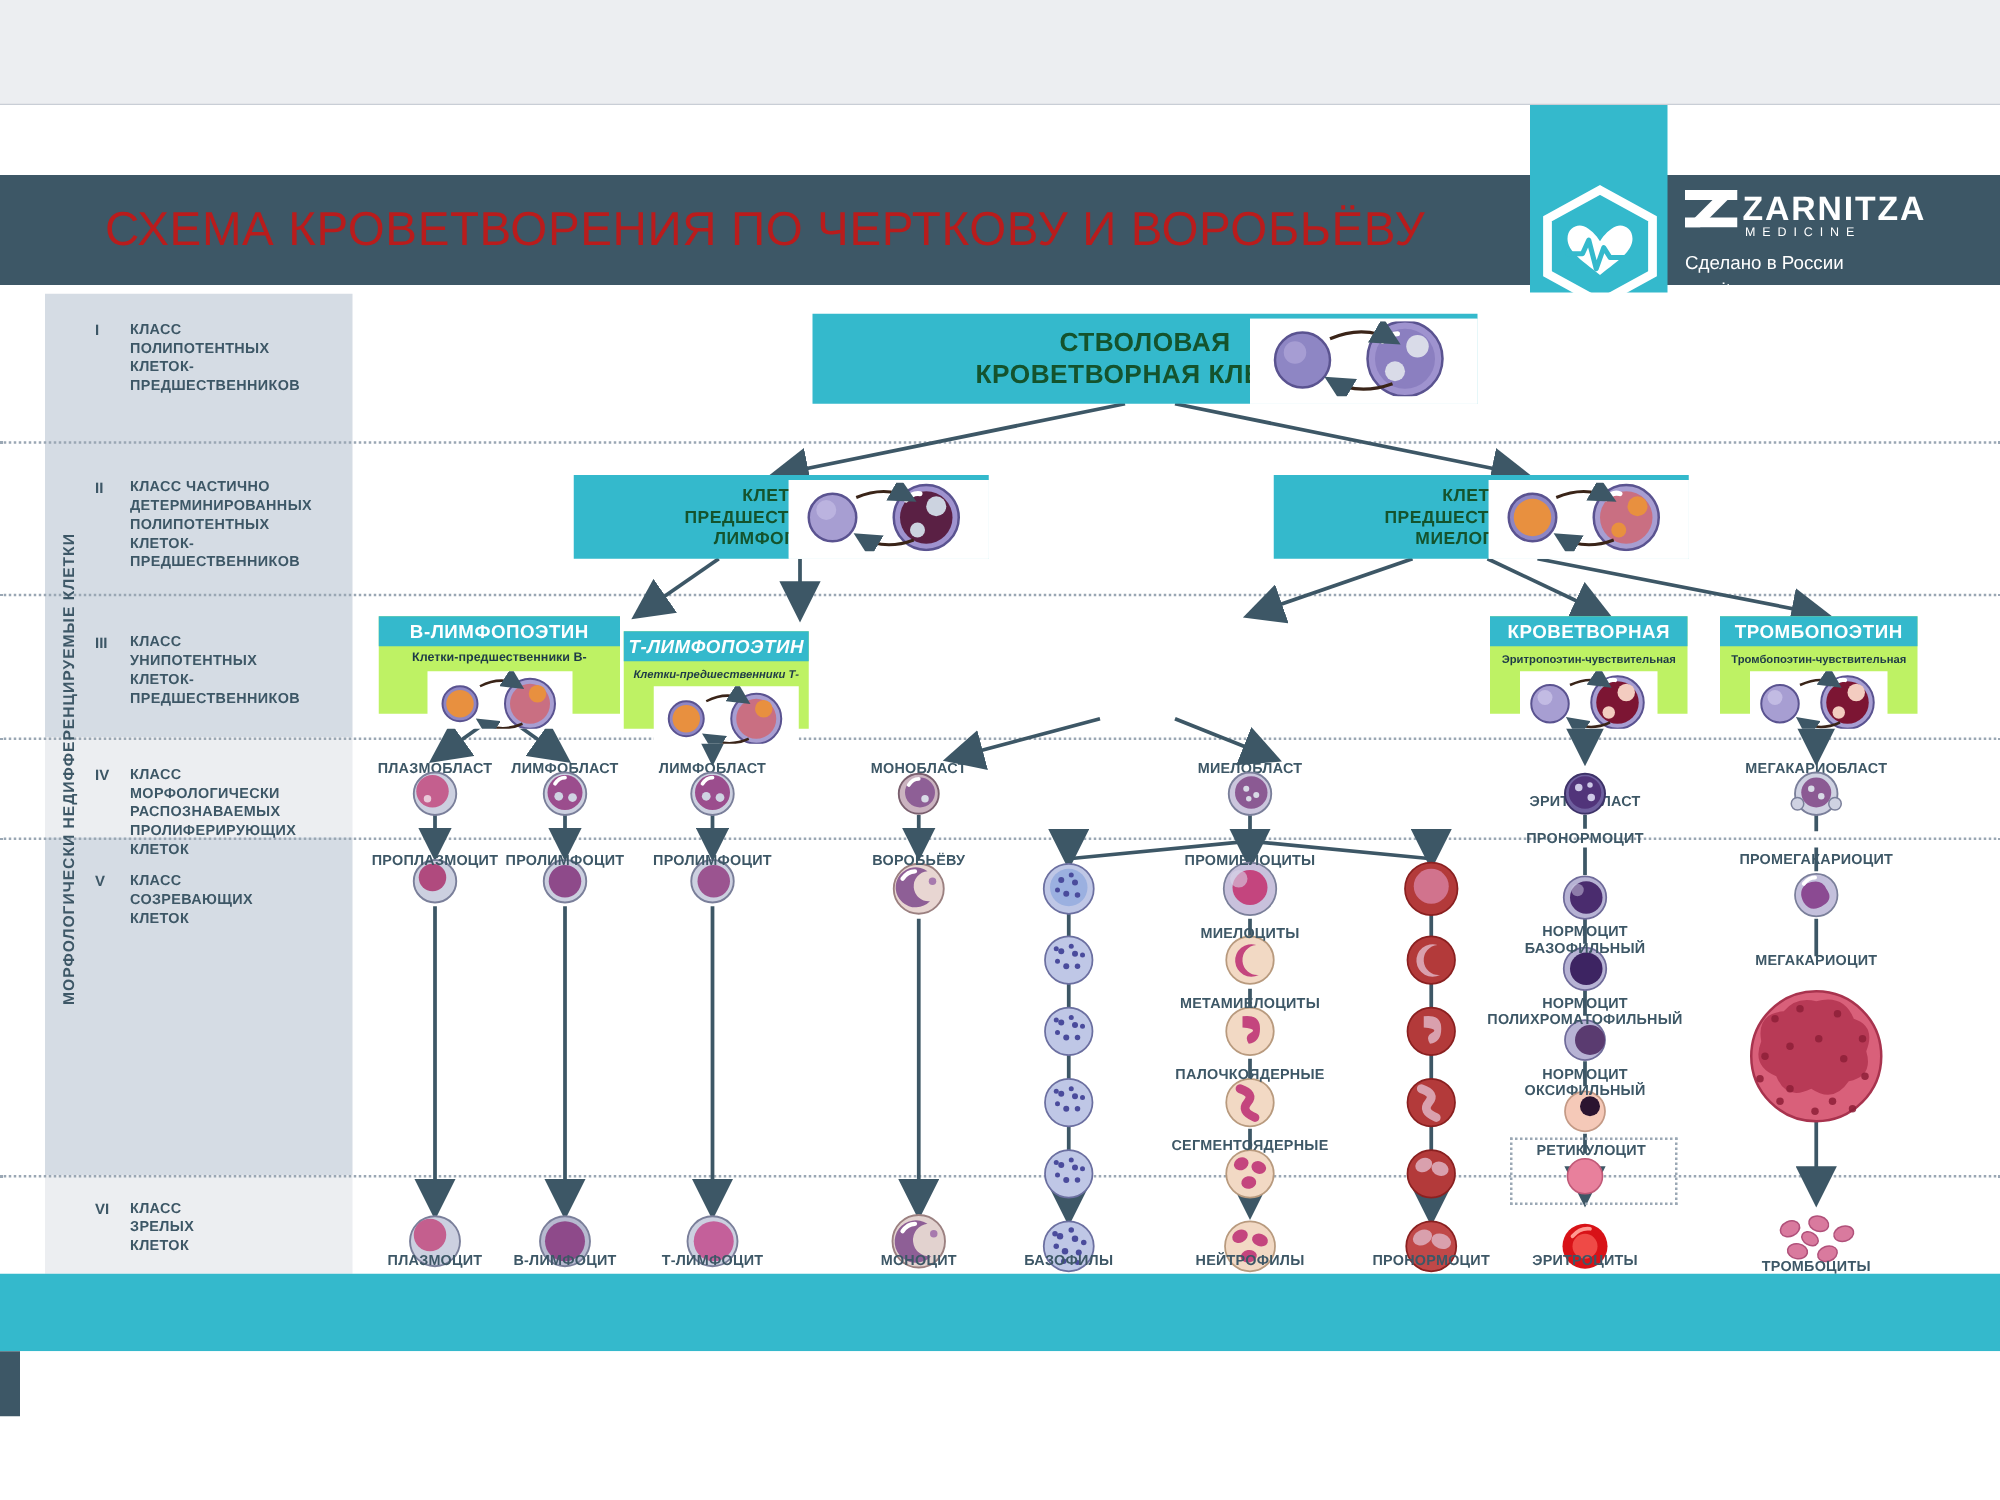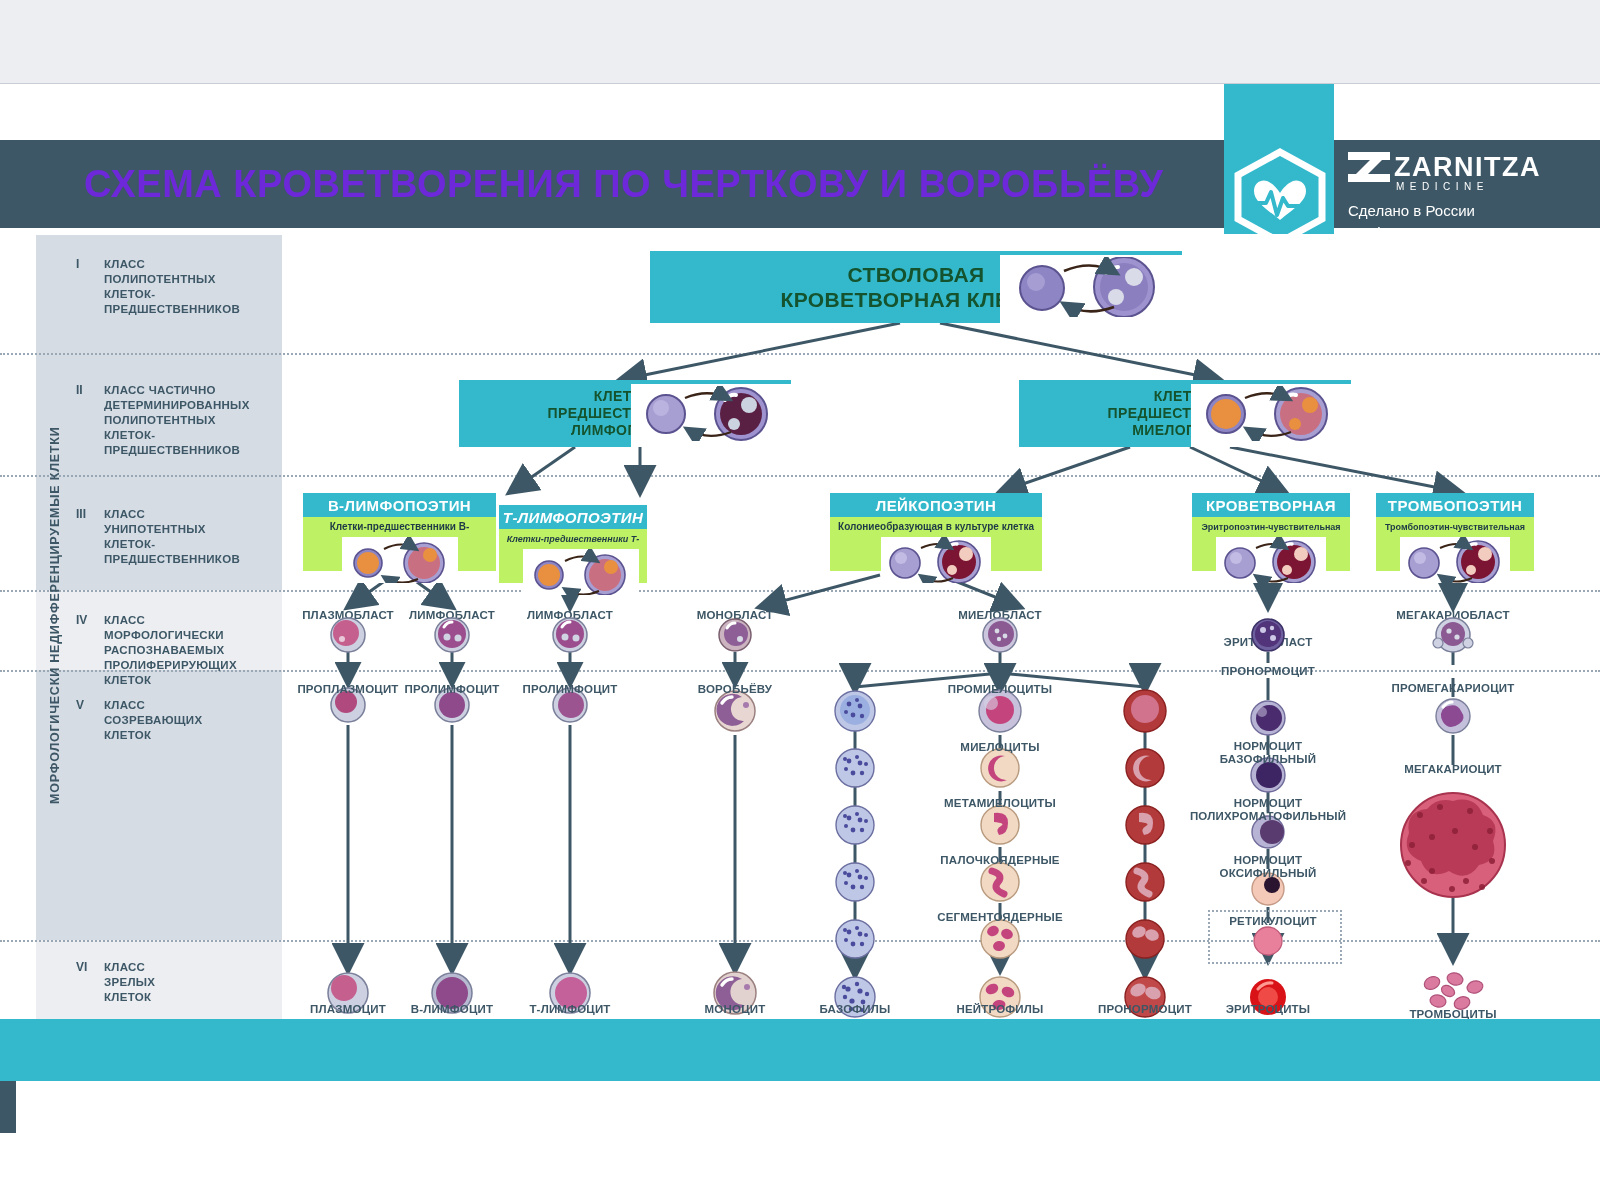--- a/index.html
+++ b/index.html
@@ -17,21 +17,21 @@
   .topstrip-line{position:absolute;left:0;top:83px;width:1600px;height:1px;background:#c9ced6;}
   .whiteband{position:absolute;left:0;top:84px;width:1600px;height:56px;background:#ffffff;}
 
   
   .header{
     position:absolute;left:0;top:140px;width:1600px;height:88px;
     background:#3d5766;
   }
   .header-title{
     position:absolute;left:84px;top:158px;width:1130px;height:52px;
-    color:#6d28d9;font-size:38px;font-weight:bold;letter-spacing:.5px;
+    color:#b91c1c;font-size:38px;font-weight:normal;letter-spacing:.5px;
     line-height:52px;white-space:nowrap;
   }
   .headunder{position:absolute;left:0;top:228px;width:1600px;height:7px;background:#ffffff;}
 
   
   .logoband{position:absolute;left:1224px;top:84px;width:110px;height:150px;background:#34b9cc;}
   .hexwrap{position:absolute;left:1228px;top:148px;width:104px;height:96px;}
   .hexwrap svg{display:block;}
 
   .brand{position:absolute;left:1348px;top:150px;width:230px;}
@@ -356,37 +356,20 @@
           <circle cx="26" cy="26" r="11" fill="#e8903f"></circle>
           <circle cx="82" cy="26" r="20" fill="#a79ed2" stroke="#5a5390" stroke-width="1.6"></circle>
           <circle cx="82" cy="26" r="16" fill="#c96f82"></circle>
           <circle cx="88" cy="18" r="7" fill="#e8903f"></circle>
           <path d="M42,12 q18,-9 32,0" stroke="#3a2418" stroke-width="2" fill="none" marker-end="url(#ah)"></path>
           <path d="M76,42 q-18,8 -34,-2" stroke="#3a2418" stroke-width="2" fill="none" marker-end="url(#ah)"></path>
         </svg>
       </div>
     </div>
 
-    <div class="card" style="left:830px;top:258px;width:212px;height:78px;">
-      <div class="hdr">ЛЕЙКОПОЭТИН</div>
-      <div class="sub">Колониеобразующая в культуре клетка</div>
-      <div class="imgbox" style="left:51px;top:44px;width:110px;height:46px;">
-        <svg width="110" height="46" viewBox="0 0 110 46">
-          <circle cx="24" cy="26" r="15" fill="#a79ed2" stroke="#5a5390" stroke-width="1.6"></circle>
-          <circle cx="20" cy="21" r="6" fill="#cdc7ea" opacity=".7"></circle>
-          <circle cx="78" cy="25" r="21" fill="#a79ed2" stroke="#5a5390" stroke-width="1.6"></circle>
-          <circle cx="78" cy="25" r="17" fill="#7c1533"></circle>
-          <circle cx="85" cy="17" r="7" fill="#f3ccc0"></circle>
-          <circle cx="71" cy="33" r="5" fill="#f3ccc0"></circle>
-          <path d="M66,11 q5,-5 10,-4" stroke="#fff" stroke-width="3.4" fill="none" stroke-linecap="round"></path>
-          <path d="M40,11 q18,-8 30,0" stroke="#3a2418" stroke-width="2" fill="none" marker-end="url(#ah)"></path>
-          <path d="M72,41 q-18,8 -32,-2" stroke="#3a2418" stroke-width="2" fill="none" marker-end="url(#ah)"></path>
-        </svg>
-      </div>
-    </div>
 
     <div class="card" style="left:1192px;top:258px;width:158px;height:78px;">
       <div class="hdr">КРОВЕТВОРНАЯ</div>
       <div class="sub" style="font-size:9px;">Эритропоэтин-чувствительная клетка</div>
       <div class="imgbox" style="left:24px;top:44px;width:110px;height:46px;">
         <svg width="110" height="46" viewBox="0 0 110 46">
           <circle cx="24" cy="26" r="15" fill="#a79ed2" stroke="#5a5390" stroke-width="1.6"></circle>
           <circle cx="20" cy="21" r="6" fill="#cdc7ea" opacity=".7"></circle>
           <circle cx="78" cy="25" r="21" fill="#a79ed2" stroke="#5a5390" stroke-width="1.6"></circle>
           <circle cx="78" cy="25" r="17" fill="#7c1533"></circle>

